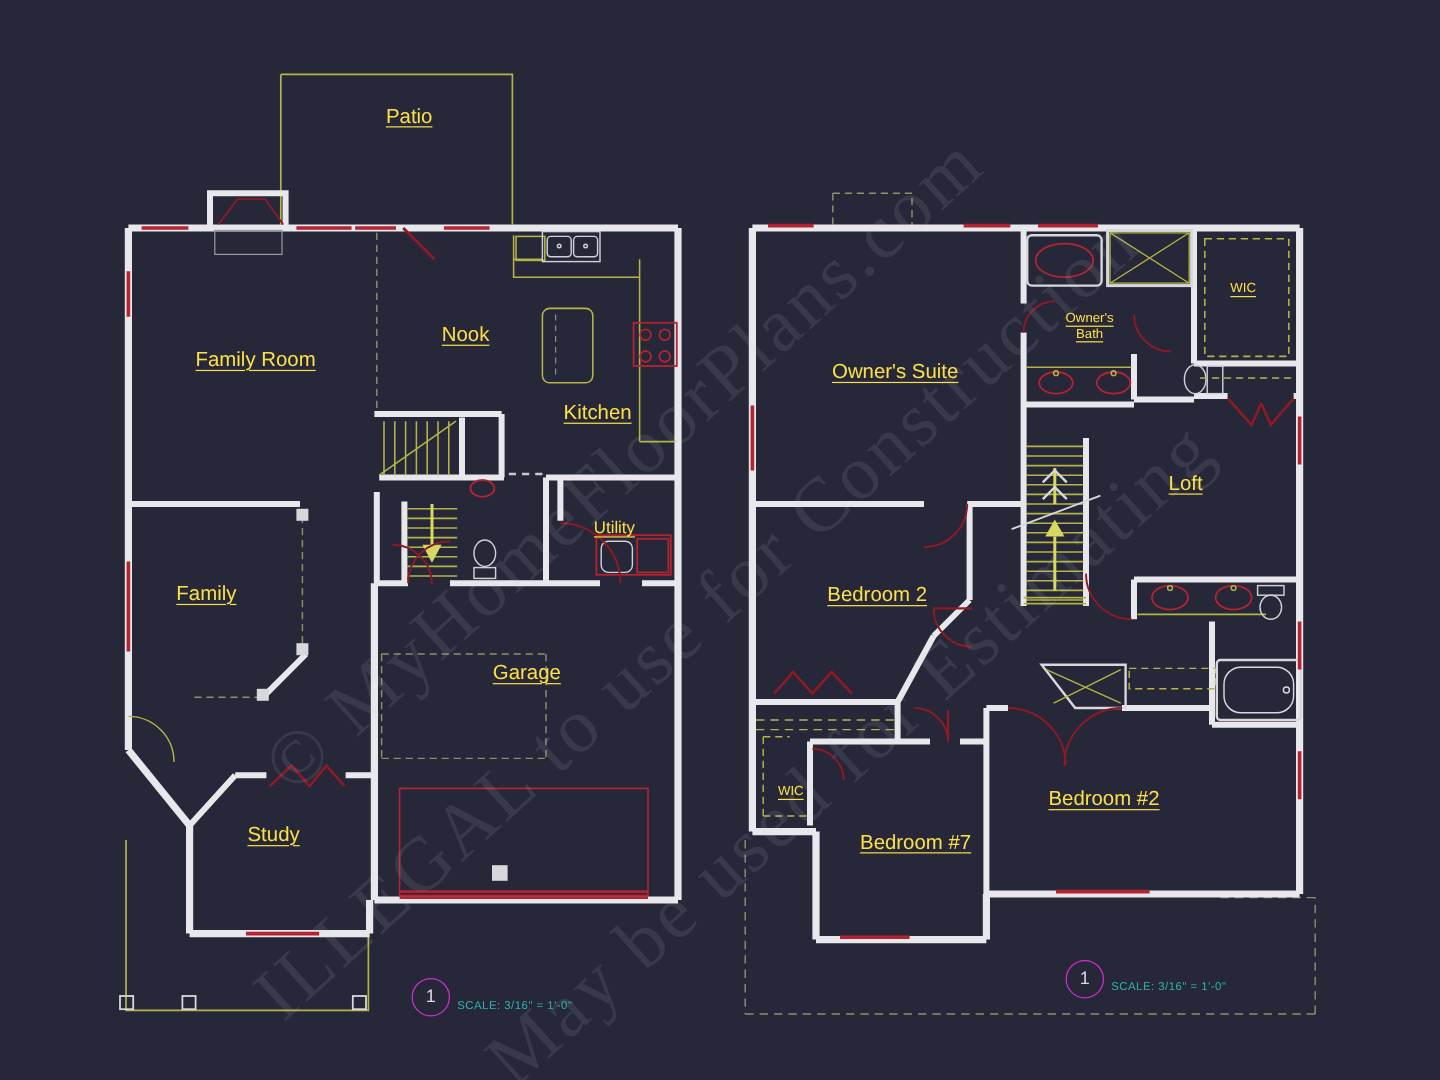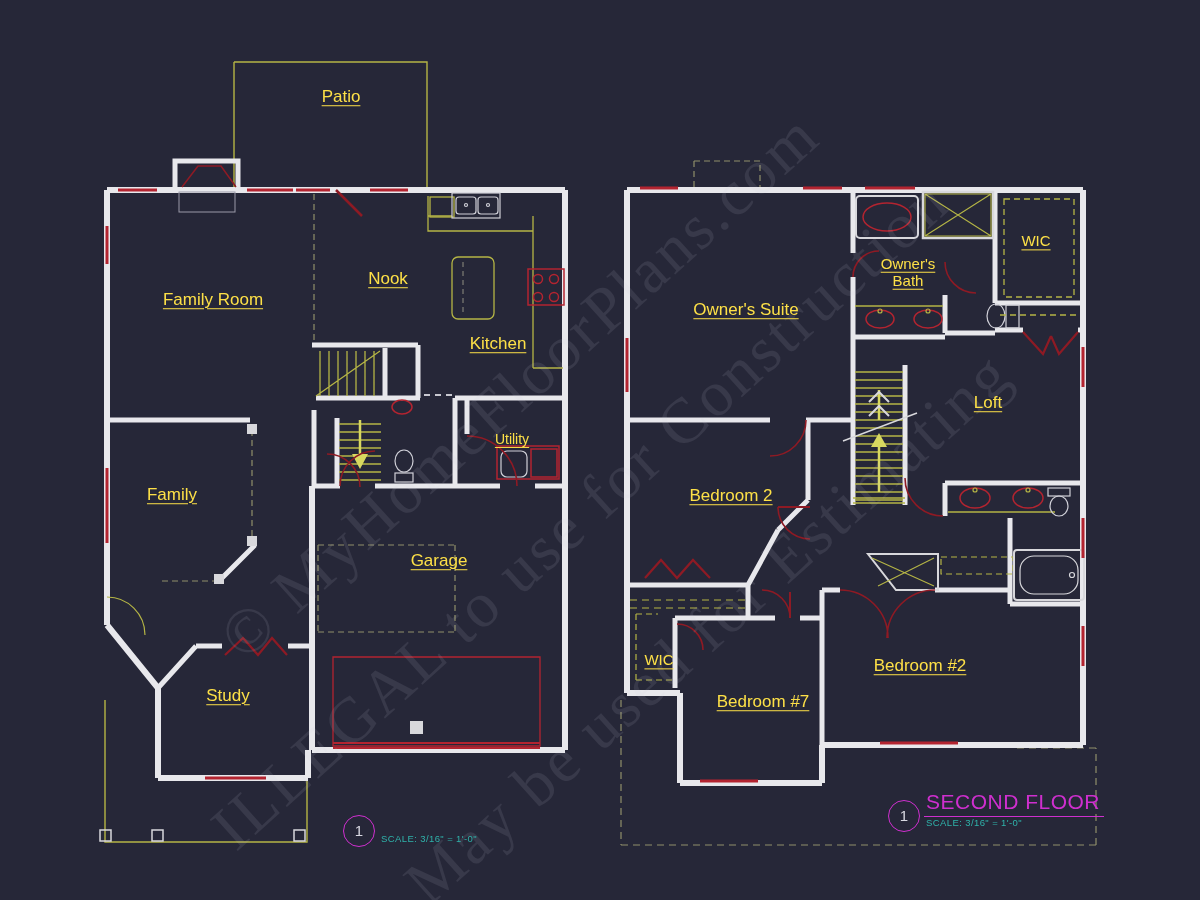--- a/index.html
+++ b/index.html
@@ -16,21 +16,21 @@
     color:#cdcdde;opacity:0.105;
     transform:rotate(-42deg);transform-origin:0 50%;
   }
   .lbl{
     position:absolute;z-index:3;transform:translate(-50%,-50%);
     color:#fde047;font-size:17px;white-space:pre-line;text-align:center;
     text-decoration:underline;text-underline-offset:3px;text-decoration-thickness:1px;
     line-height:1.15;
   }
   .lbl.small{font-size:14px;}
-  .lbl.mid{font-size:15px;}
+  .lbl.mid{font-size:11px;}
   .title-text{
     position:absolute;z-index:3;color:#cf2fcf;font-size:21px;letter-spacing:0.5px;
     border-bottom:1px solid #cf2fcf;padding:0 4px 2px 2px;white-space:nowrap;
   }
   .scale-text{
     position:absolute;z-index:3;color:#2fb3ab;font-size:9.5px;letter-spacing:0.4px;white-space:nowrap;
   }
   .title-circle{
     position:absolute;z-index:3;width:30px;height:30px;border:1.4px solid #cf2fcf;
     border-radius:50%;color:#d9d9e2;font-size:15px;line-height:30px;text-align:center;
@@ -229,16 +229,15 @@
   <div class="lbl" style="left:988px;top:403px">Loft</div>
   <div class="lbl" style="left:731px;top:496px">Bedroom 2</div>
   <div class="lbl mid" style="left:659px;top:660px">WIC</div>
   <div class="lbl" style="left:763px;top:702px">Bedroom #7</div>
   <div class="lbl" style="left:920px;top:666px">Bedroom #2</div>
 
   <div class="title-circle" style="left:343px;top:815px">1</div>
   <div class="scale-text" style="left:381px;top:833px">SCALE: 3/16" = 1'-0"</div>
 
   <div class="title-circle" style="left:888px;top:800px">1</div>
-  <div class="title-text" style="left:924px;top:790px">SECOND FLOOR</div>
   <div class="scale-text" style="left:926px;top:817px">SCALE: 3/16" = 1'-0"</div>
 
 </div>
 
 </body></html>

